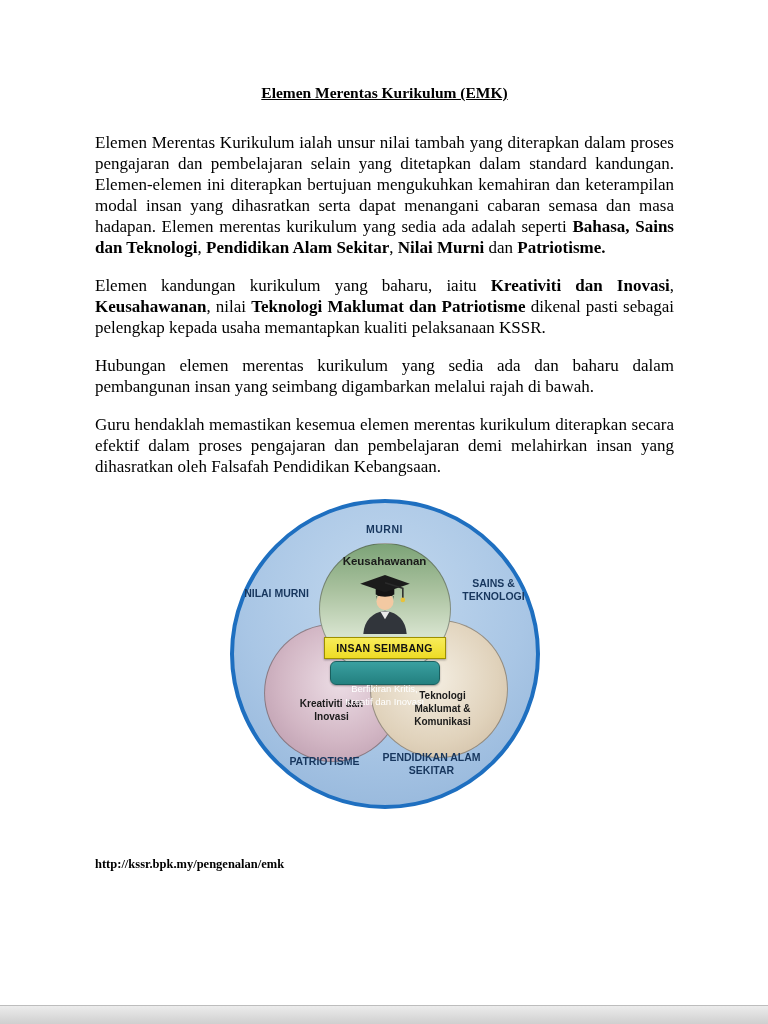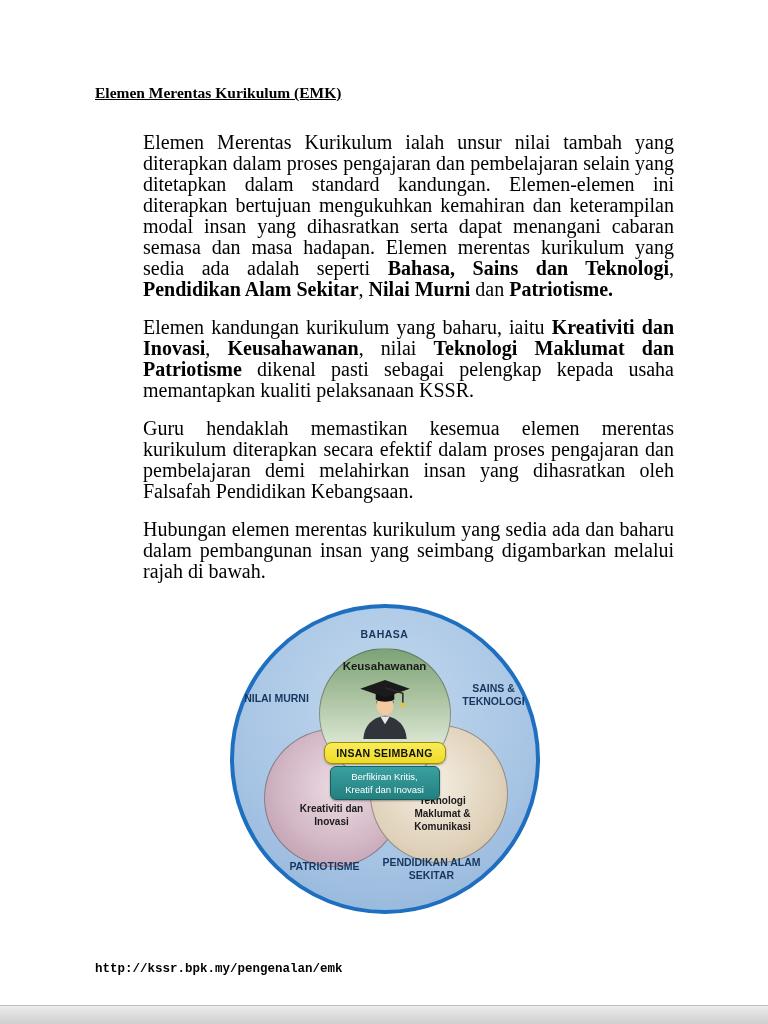--- a/index.html
+++ b/index.html
@@ -13,27 +13,27 @@
   }
   .content {
     padding: 84px 94px 0 95px;
   }
   .doc-title {
     font-size: 15.5px;
     font-weight: bold;
     text-decoration: underline;
     margin-bottom: 30px;
     font-family: "Liberation Serif", serif;
+    text-align: center;
   }
   p.para {
-    font-size: 20px;
+    font-size: 17px;
     line-height: 21px;
     text-align: justify;
     margin-bottom: 17px;
-    margin-left: 48px;
   }
   .b { font-weight: bold; }
 
   
   .diagram {
     position: relative;
     width: 310px;
     height: 310px;
     margin: 22px auto 0 auto;
     font-family: "Liberation Sans", sans-serif;
@@ -92,41 +92,41 @@
     position: absolute;
     left: 124px; top: 70px;
     width: 62px; height: 68px;
     z-index: 3;
   }
   .insan-box {
     position: absolute;
     left: 94px; top: 138px; width: 122px; height: 22px;
     background: linear-gradient(180deg, #f8ec5a, #eedc25);
     border: 1px solid #9d8f00;
-    border-radius: 8px;
+    border-radius: 0;
     font-size: 10.5px;
     font-weight: bold;
     color: #111;
     text-align: center;
     line-height: 20px;
     letter-spacing: 0.3px;
     z-index: 5;
     box-shadow: 0 1px 2px rgba(0,0,0,0.35);
   }
   .motto-box {
     position: absolute;
-    left: 100px; top: 162px; width: 110px; height: 34px;
+    left: 100px; top: 162px; width: 110px; height: 24px;
     background: linear-gradient(180deg, #3aa0a0, #23807f);
     border: 1px solid #1a5f5f;
     border-radius: 6px;
     color: #fff;
     font-size: 9.5px;
     text-align: center;
     line-height: 1.35;
-    padding-top: 4px;
+    padding-top: 21px;
     z-index: 5;
     box-shadow: 0 1px 2px rgba(0,0,0,0.35);
   }
   .klabel {
     position: absolute;
     left: 58px; top: 198px; width: 88px;
     text-align: center;
     font-size: 10px;
     font-weight: bold;
     color: #1a1a1a;
@@ -139,21 +139,21 @@
     text-align: center;
     font-size: 10px;
     font-weight: bold;
     color: #1a1a1a;
     line-height: 1.3;
     z-index: 4;
   }
 
   .source-url {
     margin-top: 48px;
-    font-family: Liberation Mono, monospace;
+    font-family: Liberation Serif, serif;
     font-weight: bold;
     font-size: 12.5px;
     color: #000;
   }
   .bottom-edge {
     position: absolute;
     left: 0; right: 0; bottom: 0;
     height: 19px;
     background: linear-gradient(180deg, #ececec, #cfcfcf);
     border-top: 1px solid #bdbdbd;
@@ -163,28 +163,28 @@
 <body>
 
 <div class="content">
 
   <h1 class="doc-title">Elemen Merentas Kurikulum (EMK)</h1>
 
   <p class="para"><span>Elemen Merentas Kurikulum ialah unsur nilai tambah yang diterapkan dalam proses pengajaran dan pembelajaran selain yang ditetapkan dalam standard kandungan. Elemen-elemen ini diterapkan bertujuan mengukuhkan kemahiran dan keterampilan modal insan yang dihasratkan serta dapat menangani cabaran semasa dan masa hadapan. Elemen merentas kurikulum yang sedia ada adalah seperti </span><span class="b">Bahasa, Sains dan Teknologi</span><span>, </span><span class="b">Pendidikan Alam Sekitar</span><span>, </span><span class="b">Nilai Murni</span><span> dan </span><span class="b">Patriotisme.</span></p>
 
   <p class="para"><span>Elemen kandungan kurikulum yang baharu, iaitu </span><span class="b">Kreativiti dan Inovasi</span><span>, </span><span class="b">Keusahawanan</span><span>, nilai </span><span class="b">Teknologi Maklumat dan Patriotisme</span><span> dikenal pasti sebagai pelengkap kepada usaha memantapkan kualiti pelaksanaan KSSR.</span></p>
 
+  <p class="para">Hubungan elemen merentas kurikulum yang sedia ada dan baharu dalam pembangunan insan yang seimbang digambarkan melalui rajah di bawah.</p>
+
   <p class="para">Guru hendaklah memastikan kesemua elemen merentas kurikulum diterapkan secara efektif dalam proses pengajaran dan pembelajaran demi melahirkan insan yang dihasratkan oleh Falsafah Pendidikan Kebangsaan.</p>
-
-  <p class="para">Hubungan elemen merentas kurikulum yang sedia ada dan baharu dalam pembangunan insan yang seimbang digambarkan melalui rajah di bawah.</p>
 
   <div class="diagram">
     <div class="outer-circle"></div>
 
-    <div class="olabel l-bahasa">BAHASA</div>
+    <div class="olabel l-bahasa">MURNI</div>
     <div class="olabel l-nilai">NILAI MURNI</div>
     <div class="olabel l-sains">SAINS &amp; TEKNOLOGI</div>
     <div class="olabel l-patriotisme">PATRIOTISME</div>
     <div class="olabel l-pendidikan">PENDIDIKAN ALAM SEKITAR</div>
 
     <div class="circle c-left"></div>
     <div class="circle c-right"></div>
     <div class="circle c-top"></div>
 
     <div class="keusahawanan-label">Keusahawanan</div>

